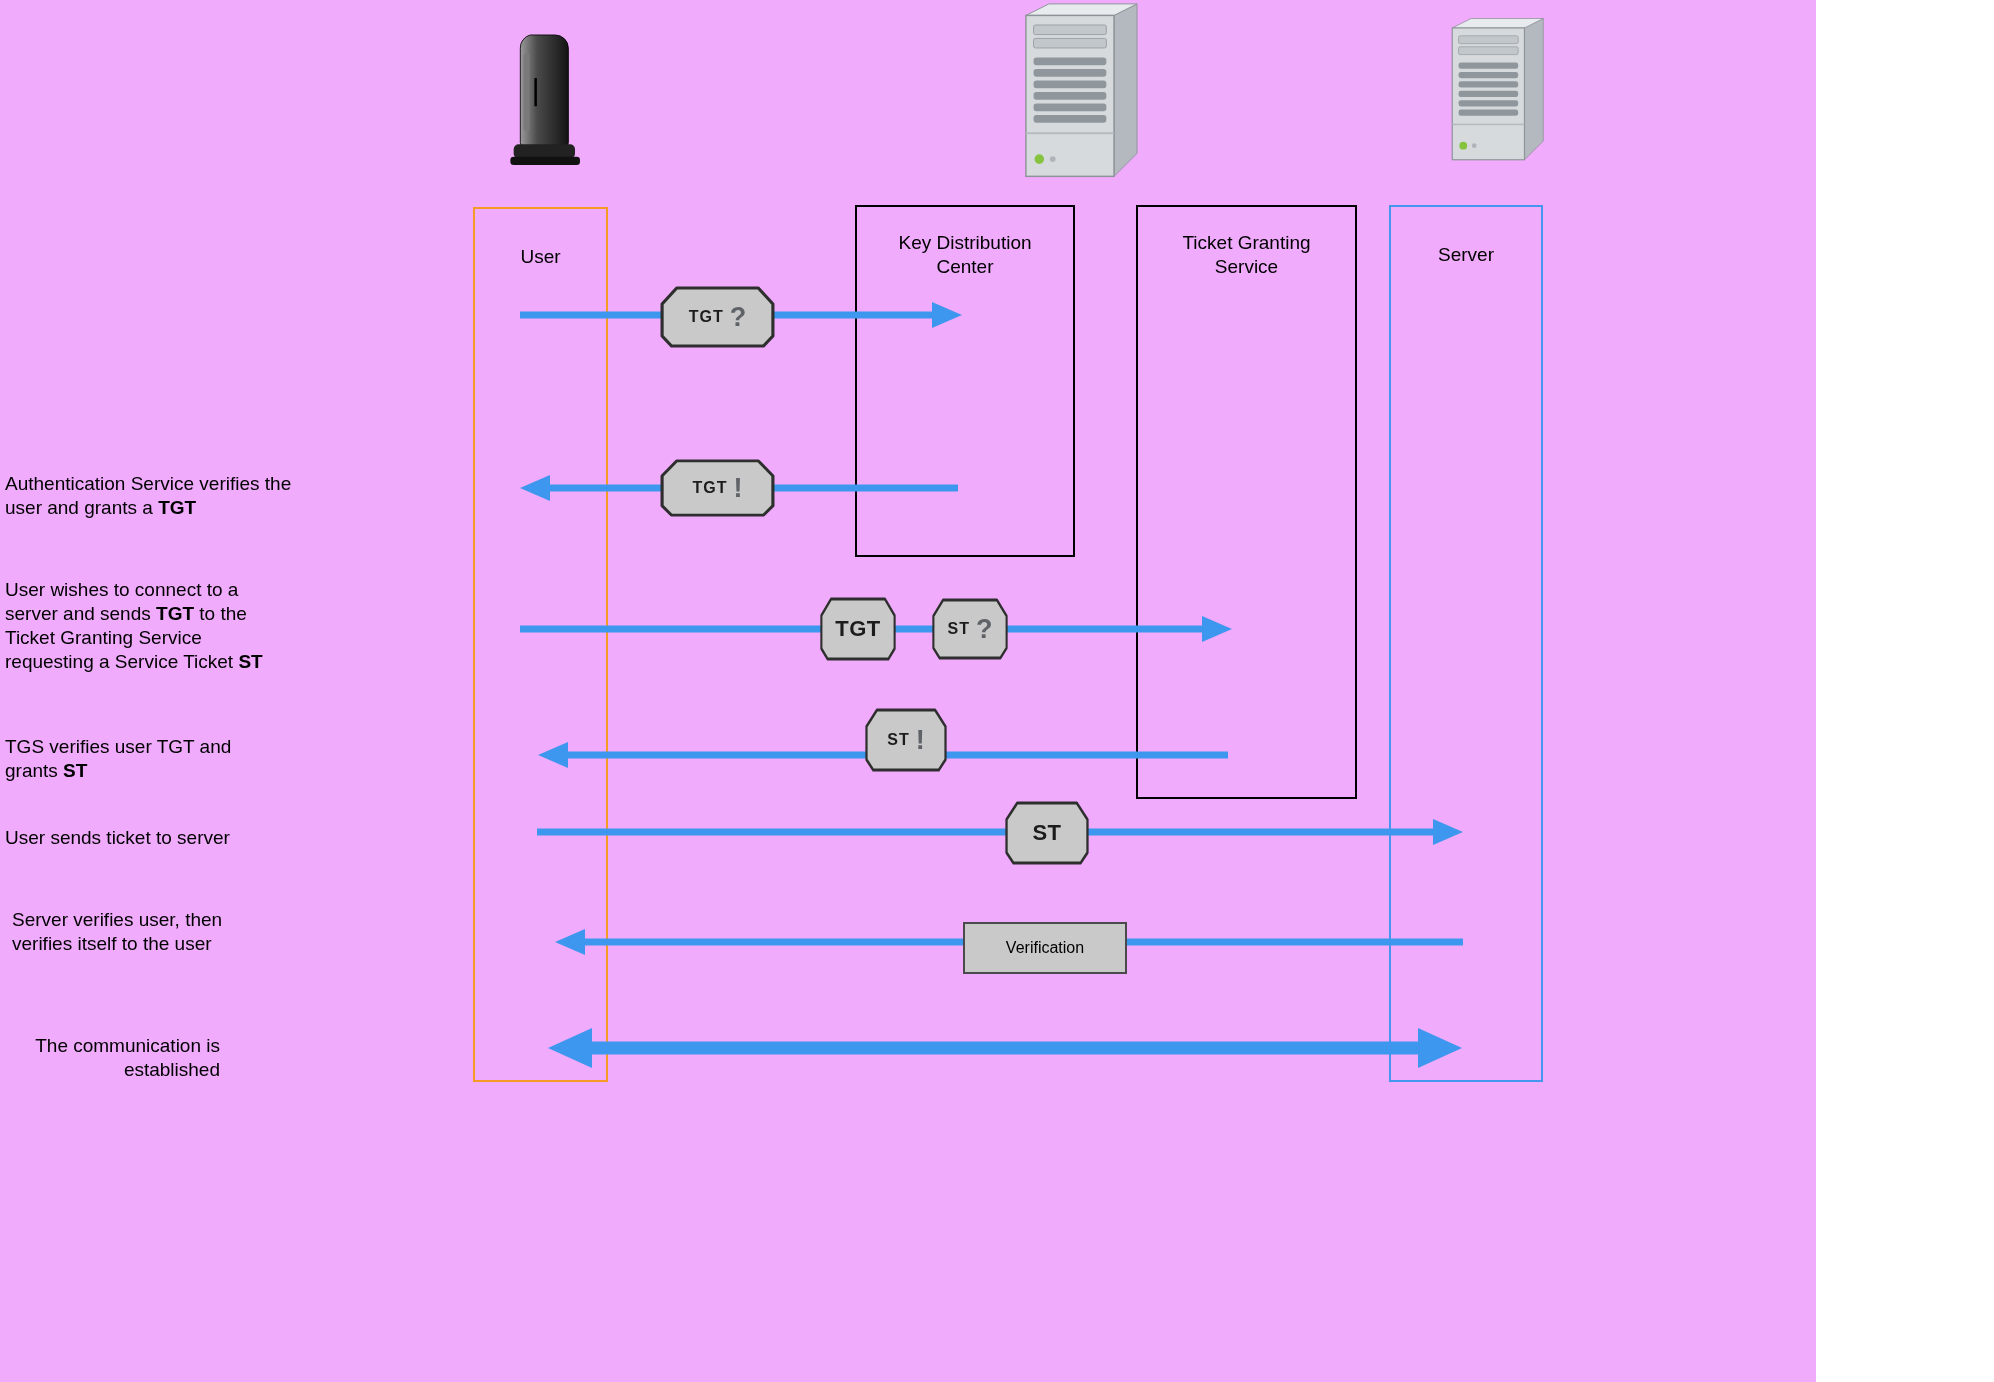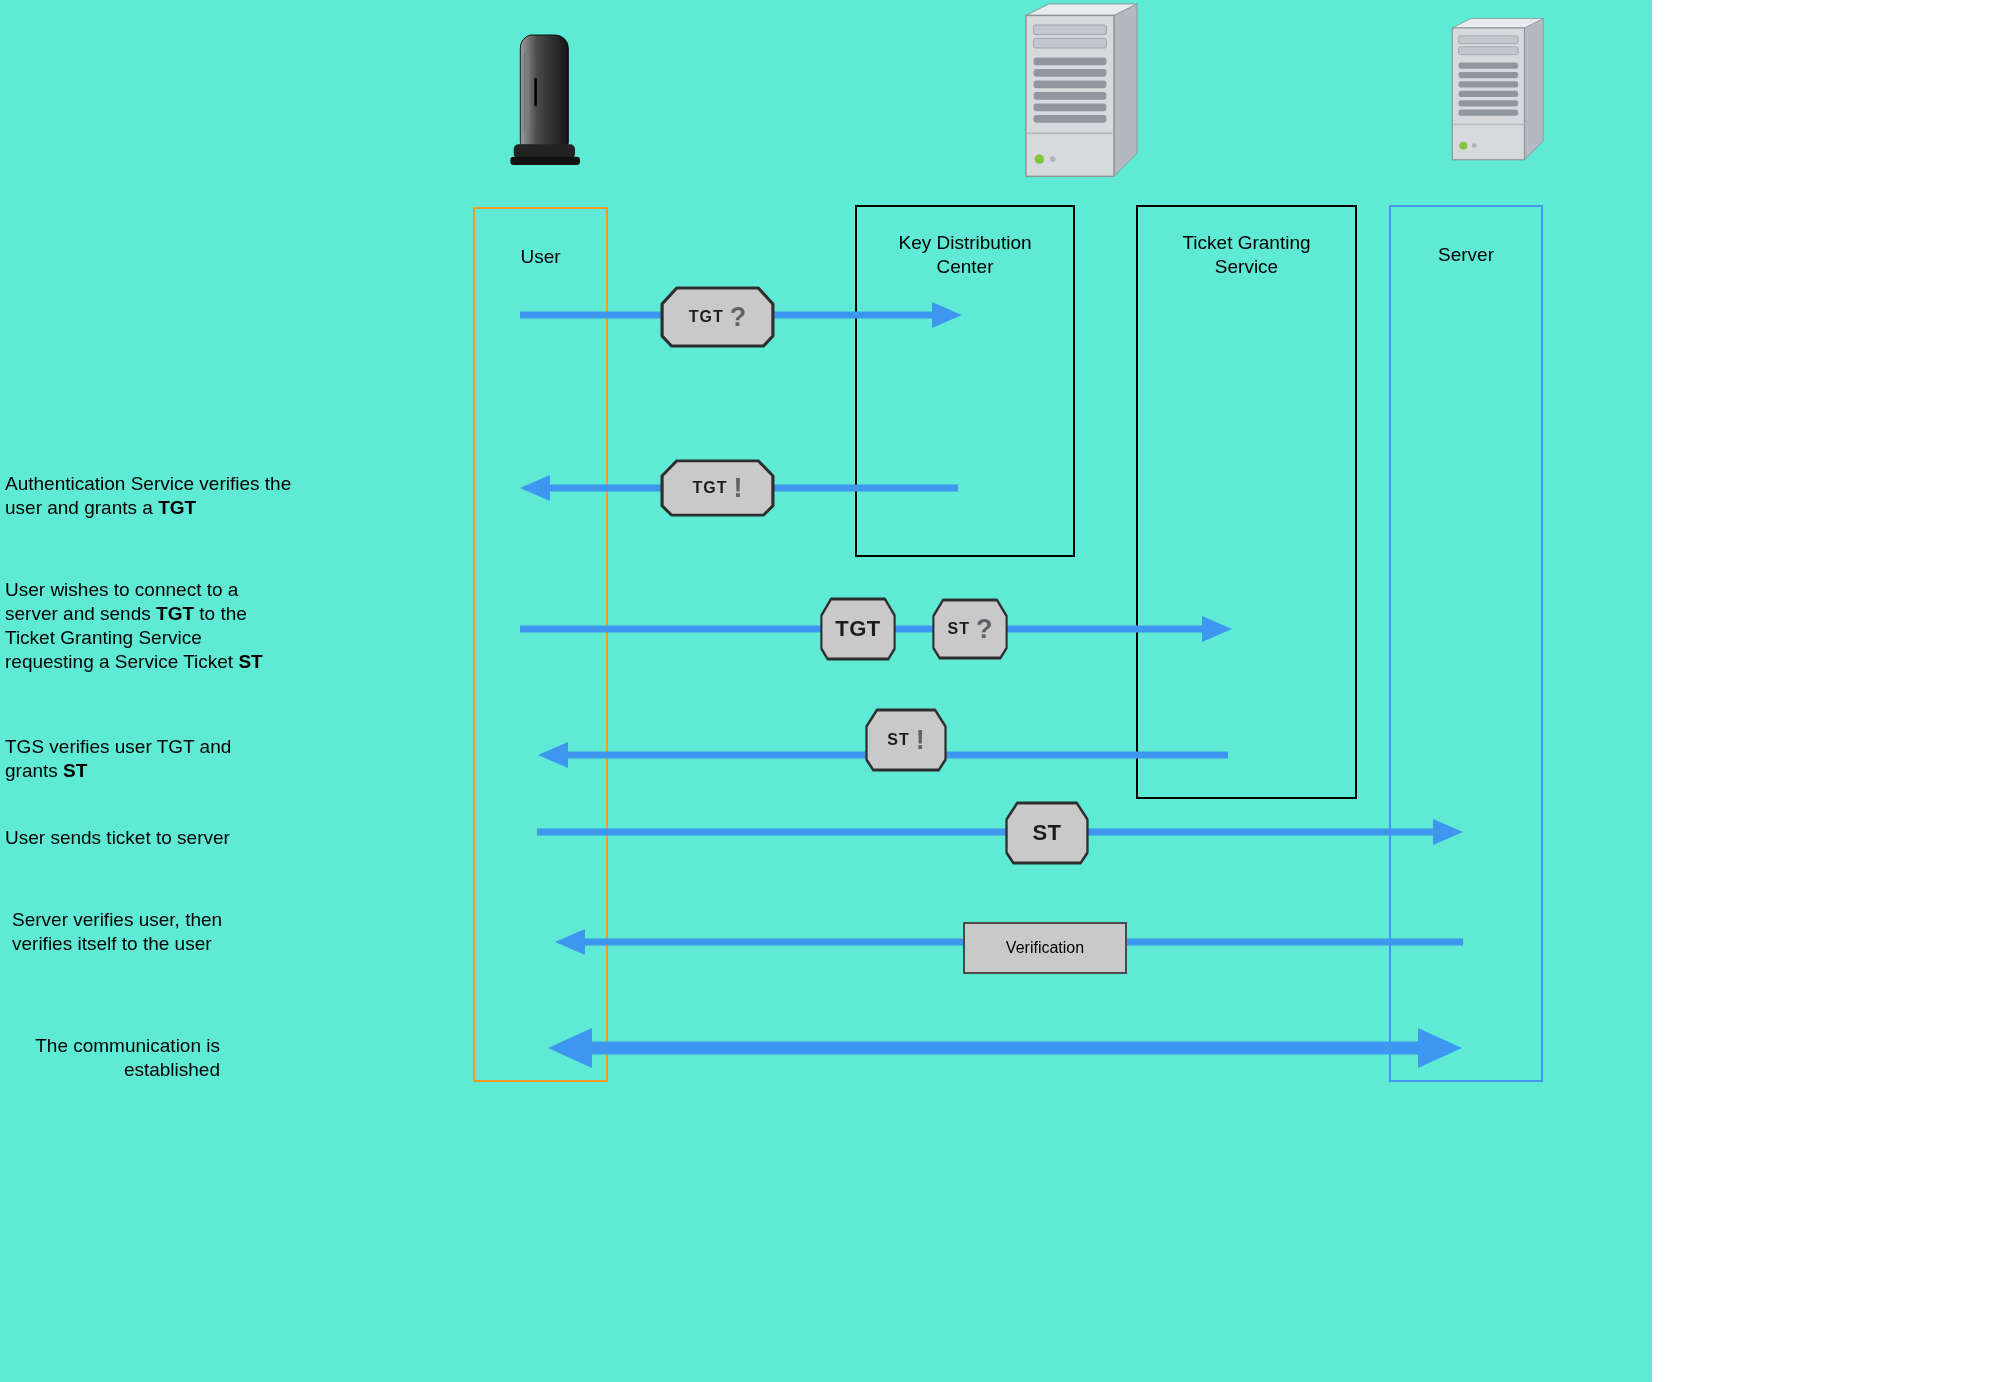--- a/index.html
+++ b/index.html
@@ -1,19 +1,19 @@
 <!DOCTYPE html>
 <html><head>
 <meta charset="utf-8">
 <style>
   * { box-sizing: border-box; margin: 0; padding: 0; }
   html, body { background: #fff; }
   body { font-family: "Liberation Sans", sans-serif; }
 
-  .canvas { position: relative; width: 1652px; height: 1382px; background: #5eead4; color: #000; overflow: hidden; }
+  .canvas { position: relative; width: 1816px; height: 1382px; background: #f0abfc; color: #000; overflow: hidden; }
 
   
   .step { position: absolute; font-size: 19px; line-height: 24px; color: #000; }
   .step b { font-weight: 700; }
   .step1 { left: 5px; top: 293px; width: 252px; }
   .step2 { left: 5px; top: 472px; width: 290px; }
   .step3 { left: 5px; top: 578px; width: 282px; }
   .step4 { left: 5px; top: 735px; width: 255px; }
   .step5 { left: 5px; top: 826px; width: 320px; }
   .step6 { left: 12px; top: 908px; width: 240px; }

